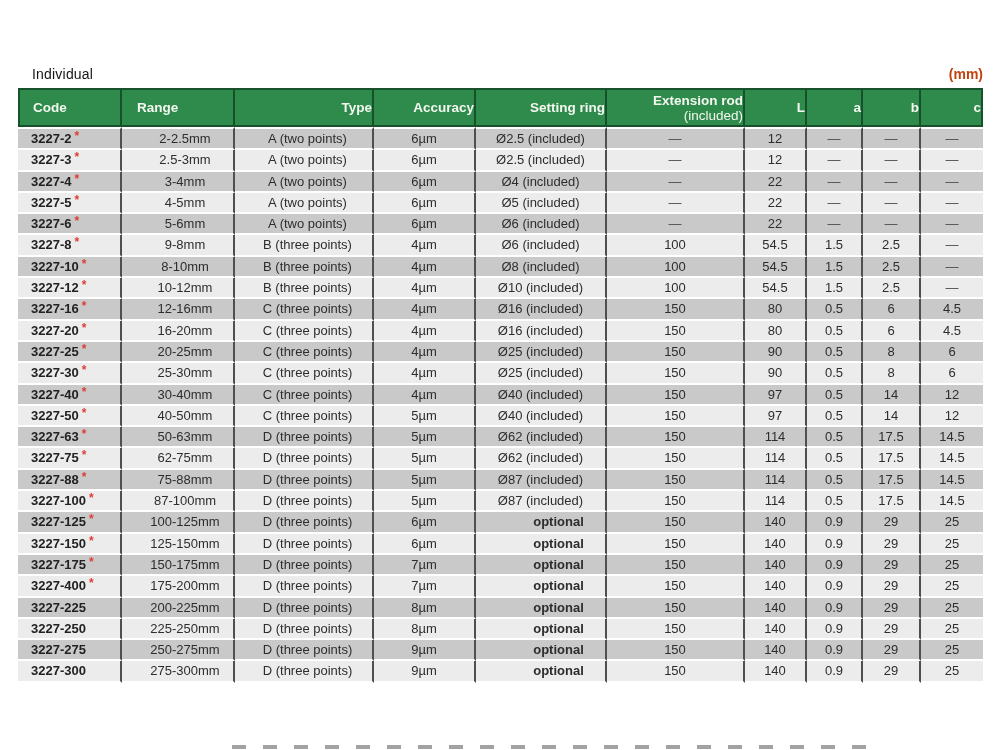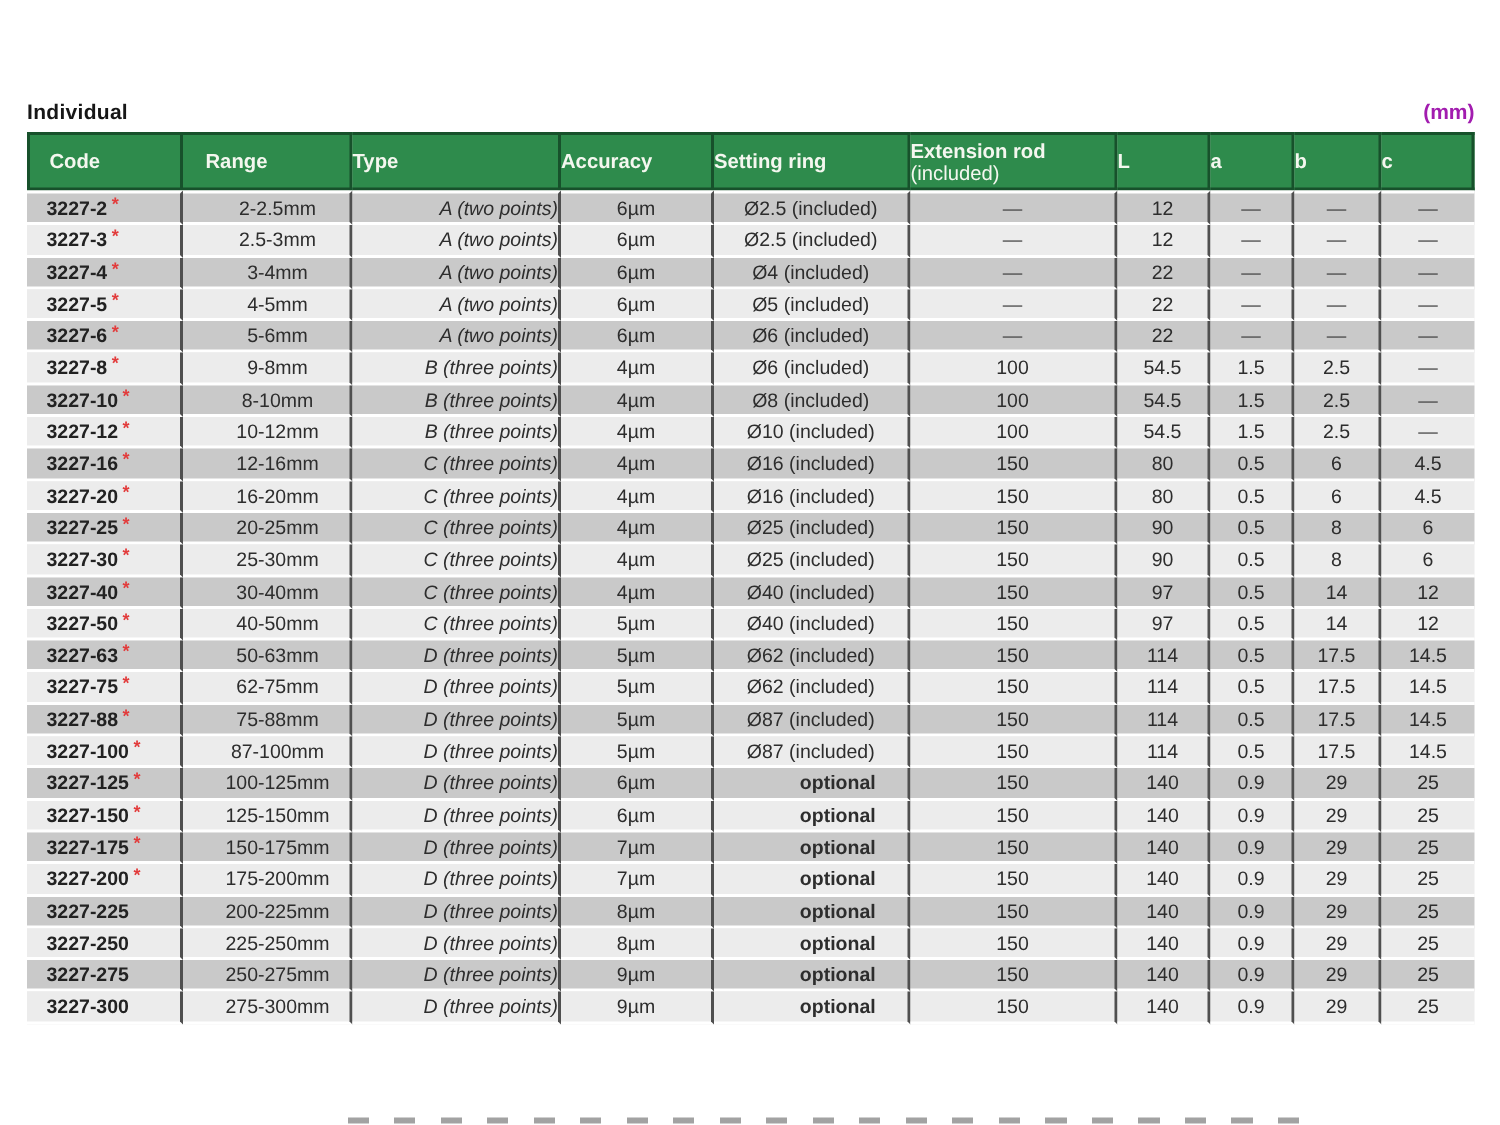--- a/index.html
+++ b/index.html
@@ -2,59 +2,59 @@
 <html style="--header-green: #2e8b4c; --header-border: #17512b; --row-dark: #c9c9c9; --row-light: #ececec; --col-sep: #4f4f4f; --star-red: #e23b3b;"><head>
 <meta charset="utf-8">
 <style>
   html,body{margin:0;padding:0;}
   body{
     width:1000px;height:750px;position:relative;background:#ffffff;
     font-family:"Liberation Sans", sans-serif;
     -webkit-font-smoothing:antialiased;
   }
   .page-title{
-    position:absolute;left:18px;top:66px;
-    font-size:14px;font-weight:bold;color:#161616;letter-spacing:.2px;
+    position:absolute;left:32px;top:66px;
+    font-size:14px;font-weight:normal;color:#161616;letter-spacing:.2px;
   }
   .unit-label{
     position:absolute;right:17px;top:66px;
-    font-size:14px;font-weight:bold;color:#a21caf;
+    font-size:14px;font-weight:bold;color:#c2410c;
   }
   table.spec-table{
     position:absolute;left:18px;top:88px;width:965px;
     border-collapse:separate;border-spacing:0;table-layout:fixed;
   }
   
   thead th{
     background:var(--header-green,#2e8b4c);
     color:#f4f7ef;font-size:13.5px;font-weight:bold;
     height:35px;line-height:15px;vertical-align:middle;
     border-top:2px solid var(--header-border,#17512b);
     border-bottom:2px solid var(--header-border,#17512b);
     border-right:2px solid var(--header-border,#17512b);
-    padding:0;text-align:left;
+    padding:0;text-align:right;
   }
   thead th:first-child{border-left:2px solid var(--header-border,#17512b);}
   thead th.col-code{text-align:left;padding-left:13px;margin-top:36px;}
   thead th.col-range{text-align:left;padding-left:15px;}
   thead th .hl2{display:block;font-weight:normal;}
   
   tbody td{
     height:19.3px;line-height:19.3px;font-size:13px;color:#2d2d2d;
     padding:0;text-align:center;white-space:nowrap;overflow:hidden;
     border-right:2px solid var(--col-sep,#4f4f4f);
     border-bottom:2px solid #ffffff;
   }
   tbody td:last-child{border-right:none;}
   tbody tr:first-child td{border-top:2px solid #ffffff;}
   tbody tr.odd td{background:var(--row-dark,#c9c9c9);}
   tbody tr.even td{background:var(--row-light,#ececec);}
   td.col-code{font-weight:bold;color:#222222;text-align:left;padding-left:13px;}
   td.col-range{text-align:center;padding-left:15px;}
-  td.col-type{text-align:right;padding-left:8px;font-style:italic;}
+  td.col-type{text-align:center;padding-left:8px;}
   td .star{
     color:var(--star-red,#e23b3b);font-weight:bold;font-size:12px;
     vertical-align:top;line-height:14px;margin-left:3px;
   }
   td .opt{font-weight:bold;margin-left:36px;}
   td .dash{color:#4a4a4a;}
   
   .bottom-dashes{
     position:absolute;left:232px;top:745px;width:650px;height:4px;
     background:repeating-linear-gradient(90deg,
@@ -341,21 +341,21 @@
         <td class="col-type"><span>D (three points)</span></td>
         <td class="col-accuracy"><span>7µm</span></td>
         <td class="col-setting_ring"><span class="opt">optional</span></td>
         <td class="col-extension_rod"><span>150</span></td>
         <td class="col-L"><span>140</span></td>
         <td class="col-a"><span>0.9</span></td>
         <td class="col-b"><span>29</span></td>
         <td class="col-c"><span>25</span></td>
       </tr>
       <tr class="even">
-        <td class="col-code"><span>3227-200</span><span class="star">*</span></td>
+        <td class="col-code"><span>3227-400</span><span class="star">*</span></td>
         <td class="col-range"><span>175-200mm</span></td>
         <td class="col-type"><span>D (three points)</span></td>
         <td class="col-accuracy"><span>7µm</span></td>
         <td class="col-setting_ring"><span class="opt">optional</span></td>
         <td class="col-extension_rod"><span>150</span></td>
         <td class="col-L"><span>140</span></td>
         <td class="col-a"><span>0.9</span></td>
         <td class="col-b"><span>29</span></td>
         <td class="col-c"><span>25</span></td>
       </tr>

